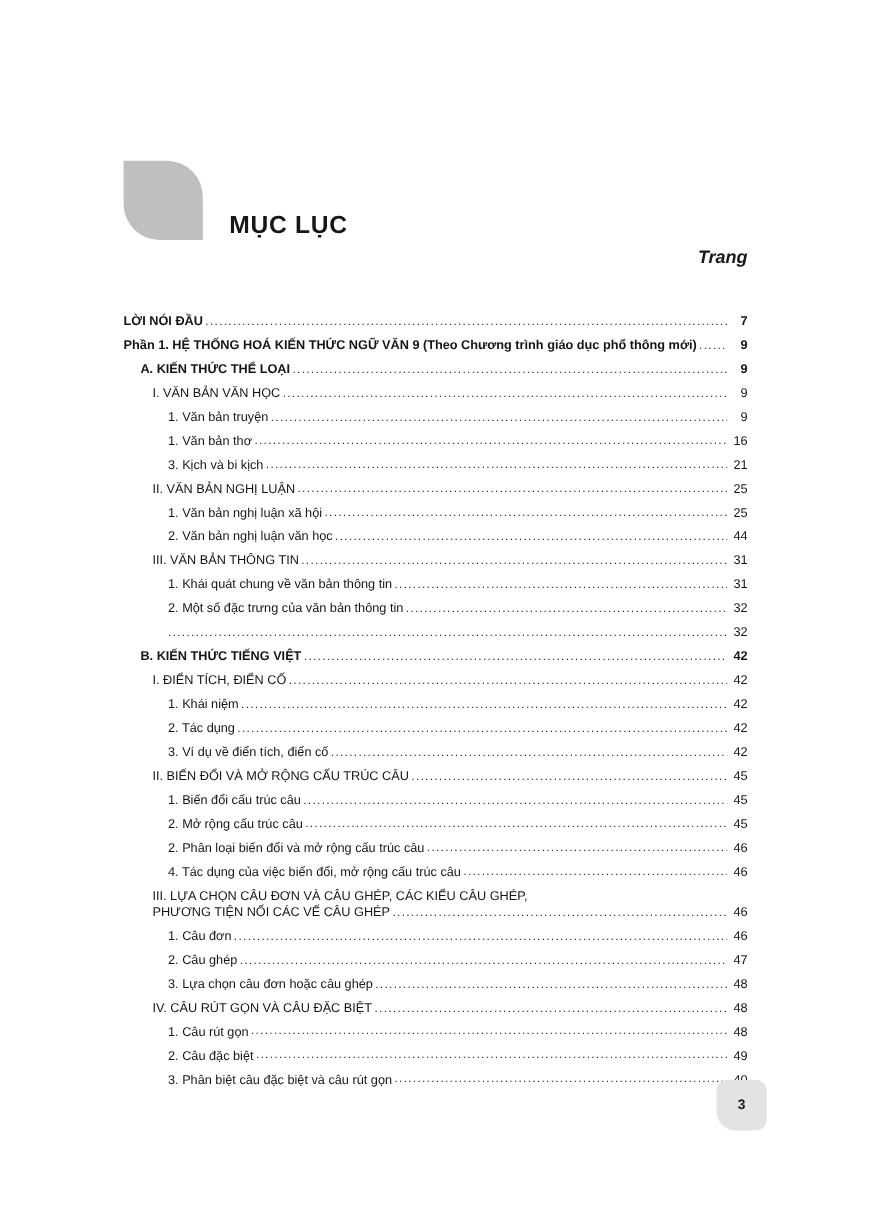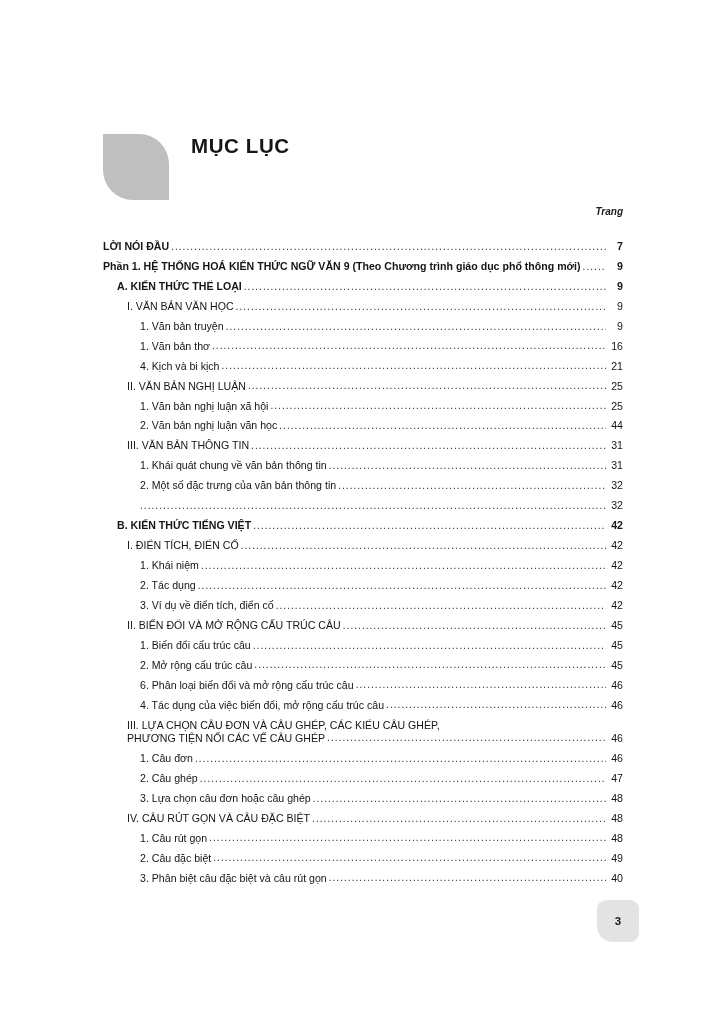--- a/index.html
+++ b/index.html
@@ -22,21 +22,21 @@
     height: 1024px;
     box-sizing: border-box;
   }
 
   
   .header {
     position: absolute;
     left: 103px;
     top: 134px;
     display: flex;
-    align-items: flex-start;
+    align-items: flex-end;
   }
   .header-mark {
     width: 66px;
     height: 66px;
     background: #bfbfbf;
     border-radius: 0 30px 0 30px;
     flex: none;
   }
   .header-title {
     margin-left: 22px;
@@ -45,31 +45,31 @@
     letter-spacing: 0.6px;
     color: #161616;
     white-space: nowrap;
   }
 
   
   .trang {
     position: absolute;
     right: 101px;
     top: 206px;
-    font-size: 10px;
+    font-size: 15px;
     font-style: italic;
     font-weight: bold;
     color: #1a1a1a;
   }
 
   
   .toc {
     position: absolute;
     left: 103px;
-    top: 240px;
+    top: 262px;
     width: 520px;
   }
 
   .toc-entry {
     display: flex;
     align-items: flex-end;
     font-size: 10.6px;
     line-height: 1.28;
     color: #151515;
     margin-bottom: 6.4px;
@@ -110,21 +110,21 @@
     font-size: 10.6px;
     line-height: 1.28;
     color: #151515;
     margin-bottom: 6.4px;
   }
   .toc-entry-multi .line1 {
     white-space: nowrap;
   }
   .toc-entry-multi .line2row {
     display: flex;
-    align-items: flex-start;
+    align-items: flex-end;
     white-space: nowrap;
   }
   .toc-entry-multi .line2row .label { flex: none; padding-right: 2px; }
   .toc-entry-multi .line2row .leader {
     flex: 1 1 auto;
     overflow: hidden;
     white-space: nowrap;
     letter-spacing: 1.05px;
     font-size: 10px;
     color: #2a2a2a;
@@ -188,21 +188,21 @@
         <span class="label">1. Văn bản truyện</span>
         <span class="leader">............................................................................................................................................................................................................................................................................................................</span>
         <span class="pageno">9</span>
       </div>
       <div class="toc-entry lvl-3">
         <span class="label">1. Văn bản thơ</span>
         <span class="leader">............................................................................................................................................................................................................................................................................................................</span>
         <span class="pageno">16</span>
       </div>
       <div class="toc-entry lvl-3">
-        <span class="label">4. Kịch và bi kịch</span>
+        <span class="label">3. Kịch và bi kịch</span>
         <span class="leader">............................................................................................................................................................................................................................................................................................................</span>
         <span class="pageno">21</span>
       </div>
       <div class="toc-entry lvl-2">
         <span class="label">II. VĂN BẢN NGHỊ LUẬN</span>
         <span class="leader">............................................................................................................................................................................................................................................................................................................</span>
         <span class="pageno">25</span>
       </div>
       <div class="toc-entry lvl-3">
         <span class="label">1. Văn bản nghị luận xã hội</span>
@@ -267,21 +267,21 @@
         <span class="label">1. Biến đổi cấu trúc câu</span>
         <span class="leader">............................................................................................................................................................................................................................................................................................................</span>
         <span class="pageno">45</span>
       </div>
       <div class="toc-entry lvl-3">
         <span class="label">2. Mở rộng cấu trúc câu</span>
         <span class="leader">............................................................................................................................................................................................................................................................................................................</span>
         <span class="pageno">45</span>
       </div>
       <div class="toc-entry lvl-3">
-        <span class="label">6. Phân loại biến đổi và mở rộng cấu trúc câu</span>
+        <span class="label">2. Phân loại biến đổi và mở rộng cấu trúc câu</span>
         <span class="leader">............................................................................................................................................................................................................................................................................................................</span>
         <span class="pageno">46</span>
       </div>
       <div class="toc-entry lvl-3">
         <span class="label">4. Tác dụng của việc biến đổi, mở rộng cấu trúc câu</span>
         <span class="leader">............................................................................................................................................................................................................................................................................................................</span>
         <span class="pageno">46</span>
       </div>
       <div class="toc-entry-multi lvl-2">
         <div class="line1">III.  LỰA CHỌN CÂU ĐƠN VÀ CÂU GHÉP, CÁC KIỂU CÂU GHÉP,</div>

